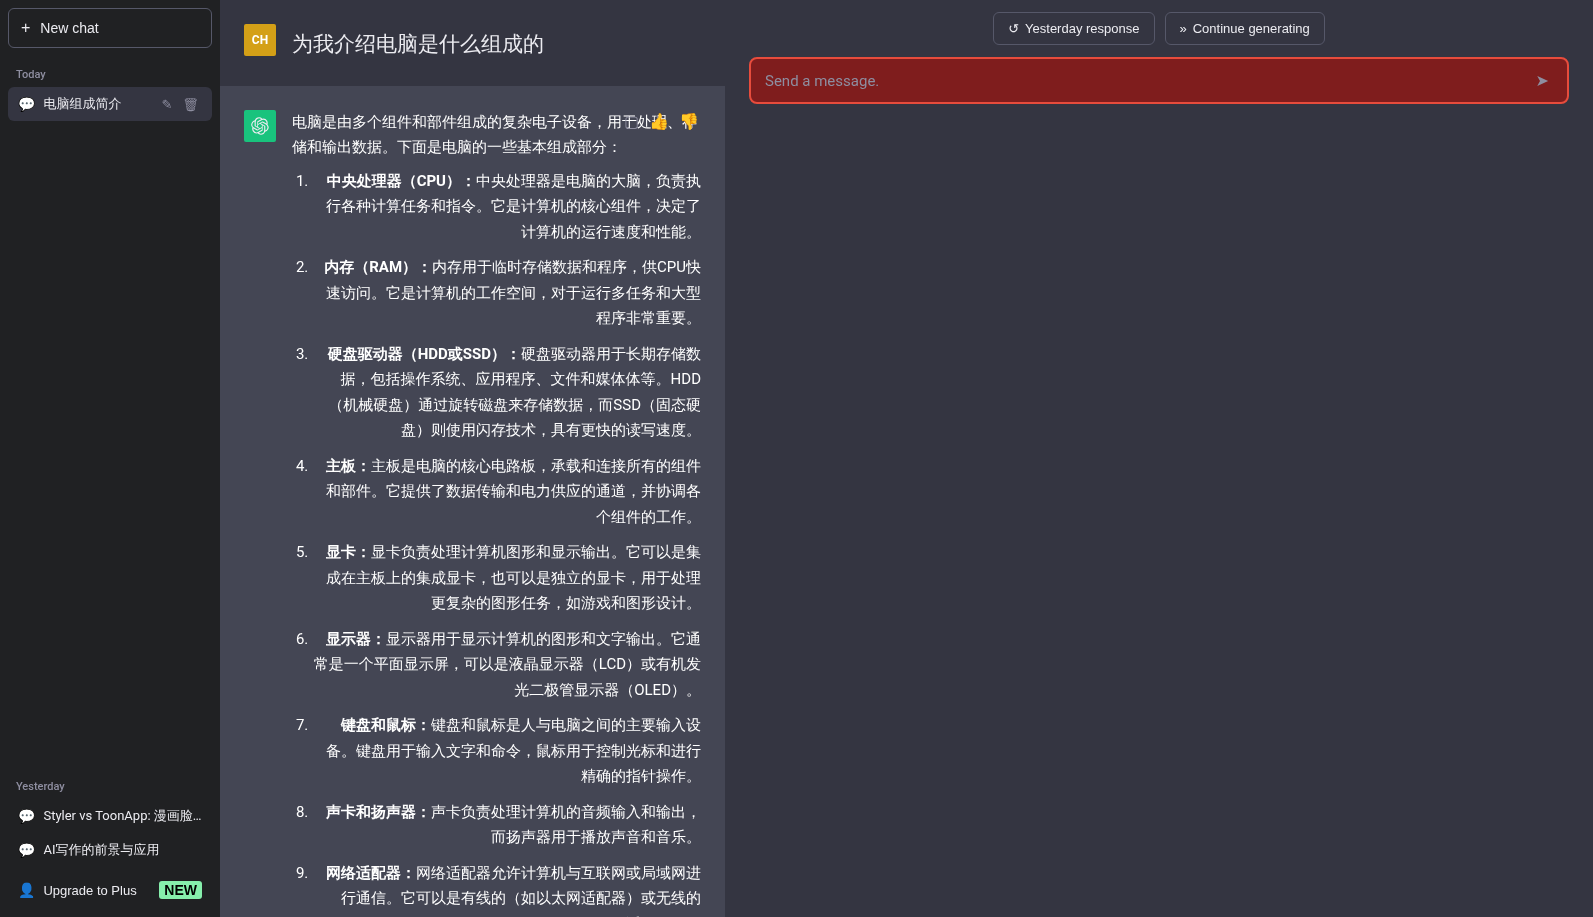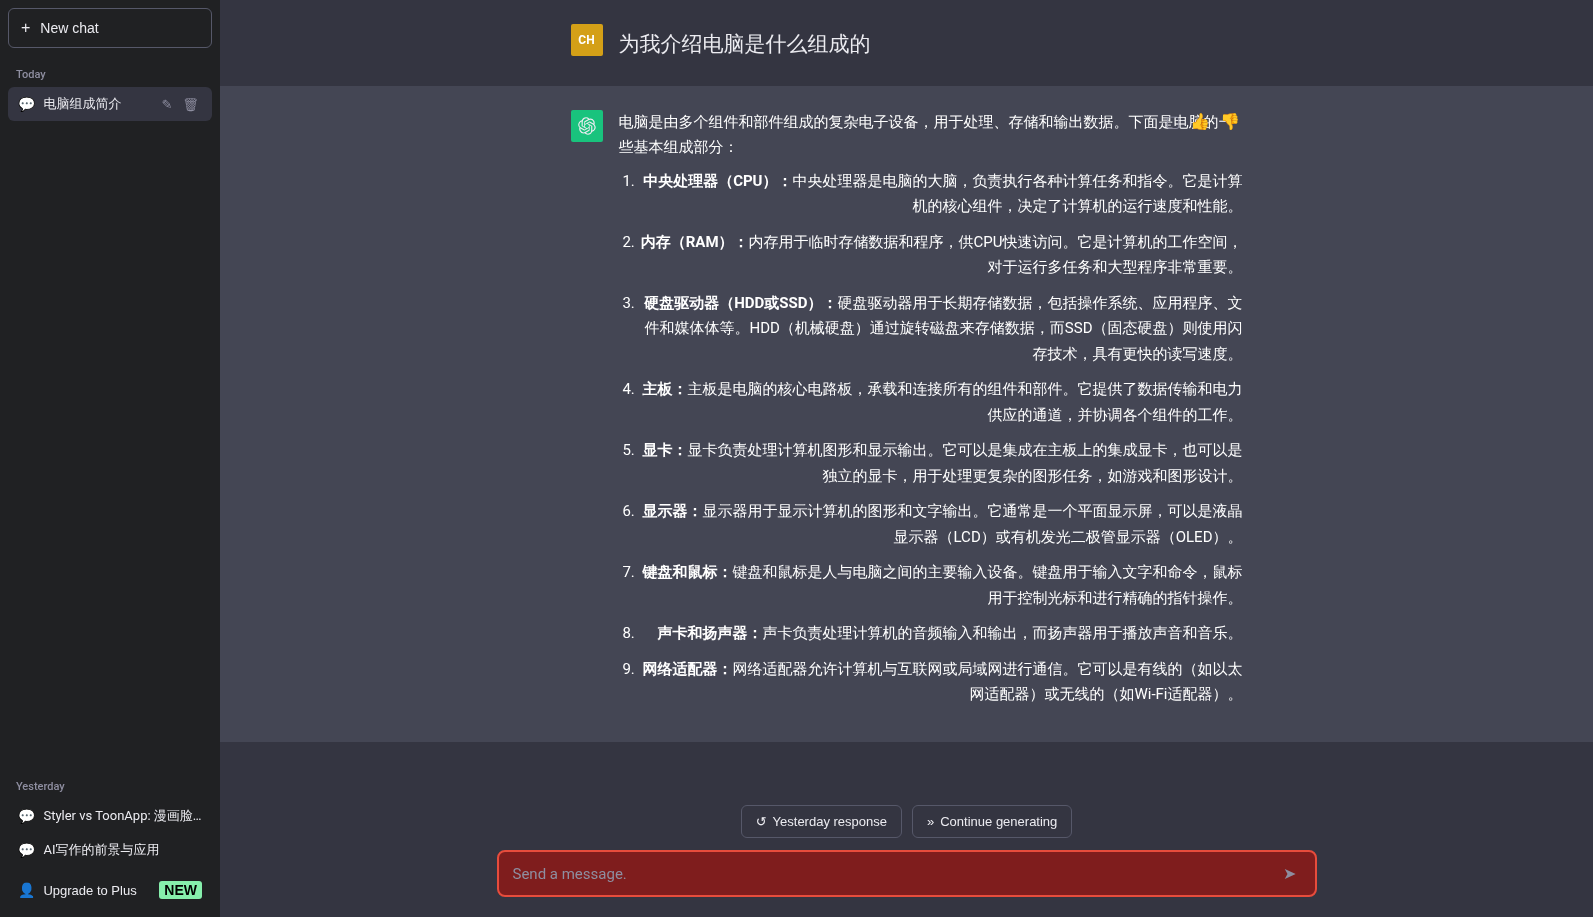--- a/index.html
+++ b/index.html
@@ -124,21 +124,21 @@
       font-weight: 700;
       padding: 1px 5px;
       border-radius: 3px;
       margin-left: auto;
     }
 
     
     .main {
       flex: 1;
       display: flex;
-      flex-direction: column;
+      flex-direction: row;
       background: #343541;
       height: 100%;
       position: relative;
     }
 
     .chat-area {
       flex: 1;
       overflow-y: auto;
       padding: 0;
     }

